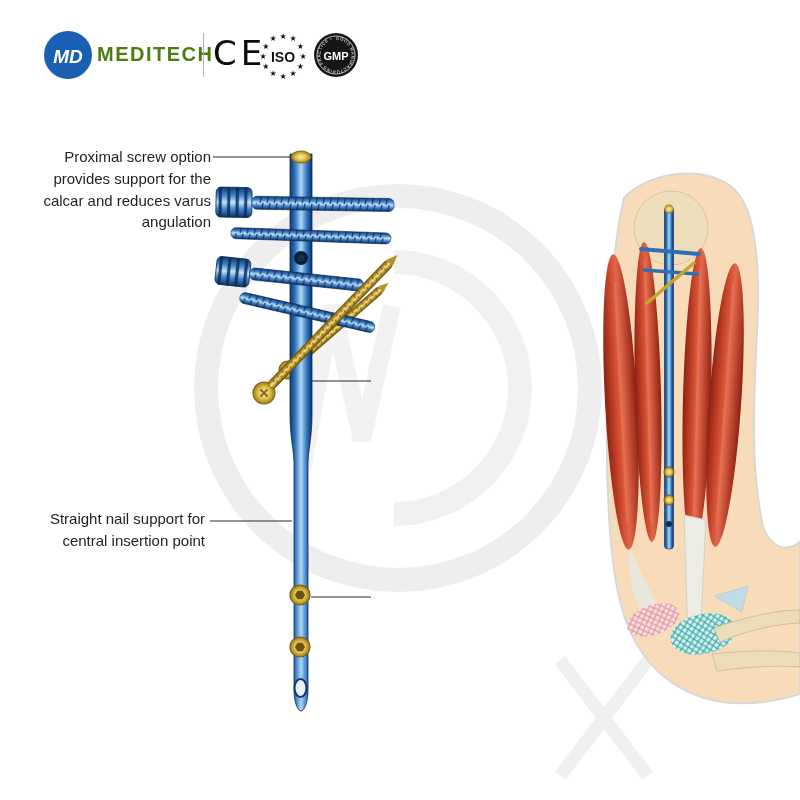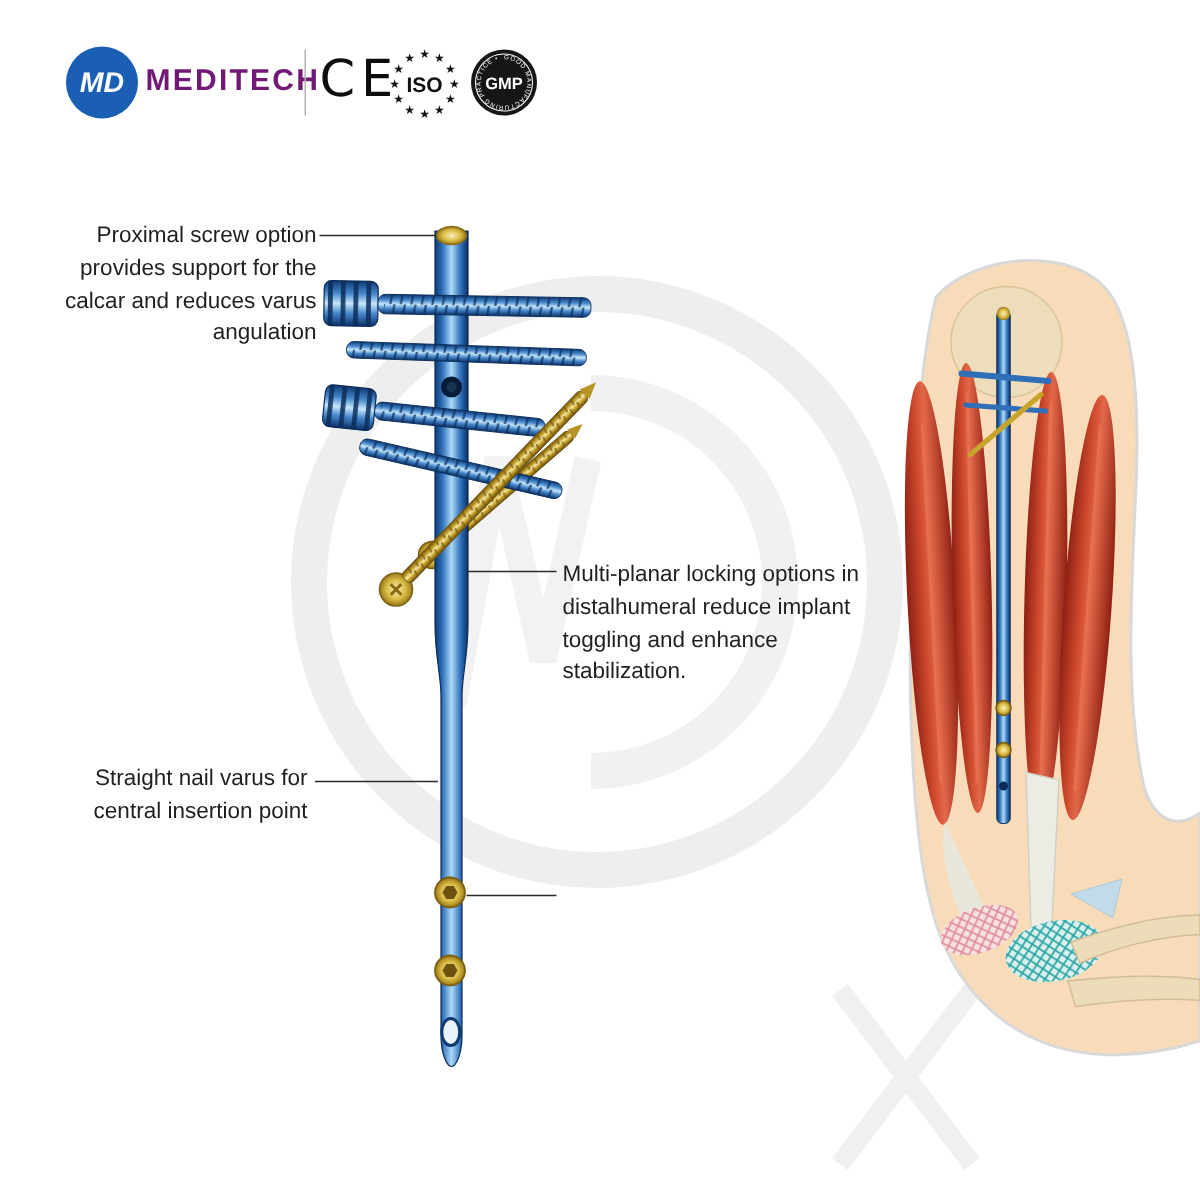--- a/index.html
+++ b/index.html
@@ -2,21 +2,21 @@
 <html><head>
 <meta charset="utf-8">
 <style>
   html,body{margin:0;padding:0;background:#fff;}
   .stage{position:relative;width:800px;height:800px;background:#ffffff;overflow:hidden;
          font-family:"Liberation Sans",sans-serif;}
   .art{position:absolute;left:0;top:0;}
   
   .logo-svg{position:absolute;left:42px;top:29px;}
   .brand-name{position:absolute;left:97px;top:43px;font-size:20px;font-weight:700;
-              letter-spacing:1.5px;color:#701a75;}
+              letter-spacing:1.5px;color:#4d7c0f;}
   .header-divider{position:absolute;left:203px;top:33px;width:1px;height:44px;background:#b3b3b3;}
   .ce-mark{position:absolute;left:213px;top:33px;font-size:34px;font-weight:400;
            letter-spacing:4px;color:#0d0d0d;font-family:"DejaVu Sans",sans-serif;}
   .iso-svg{position:absolute;left:257px;top:30px;}
   .gmp-svg{position:absolute;left:312px;top:31px;}
   
   .annotation{position:absolute;font-size:15px;line-height:1.45;color:#1f1f1f;}
   .ann-right{text-align:right;}
   .ann-left{text-align:left;}
   #ann-ascending{left:25px;top:146px;width:186px;}
@@ -226,15 +226,14 @@
     </defs>
     <circle r="22" fill="#161616"></circle>
     <circle r="19" fill="none" stroke="#ffffff" stroke-width="0.7"></circle>
     <text font-size="4.2" fill="#ffffff" letter-spacing="0.6" font-family="Liberation Sans, sans-serif">
       <textPath href="#gmpRing">GOOD MANUFACTURING PRACTICE •</textPath>
     </text>
     <text x="0" y="1" text-anchor="middle" dominant-baseline="central" font-size="11" font-weight="bold" fill="#ffffff" font-family="Liberation Sans, sans-serif">GMP</text>
   </svg>
 
   <div id="ann-ascending" class="annotation ann-right">Proximal screw option provides support for the calcar and reduces varus angulation</div>
-  <div id="ann-multiplanar" class="annotation ann-left">Multi-planar locking options in distalhumeral reduce implant toggling and enhance stabilization.</div>
-  <div id="ann-straight" class="annotation ann-right">Straight nail varus for central insertion point</div>
+  <div id="ann-straight" class="annotation ann-right">Straight nail support for central insertion point</div>
 </div>
 
 </body></html>

